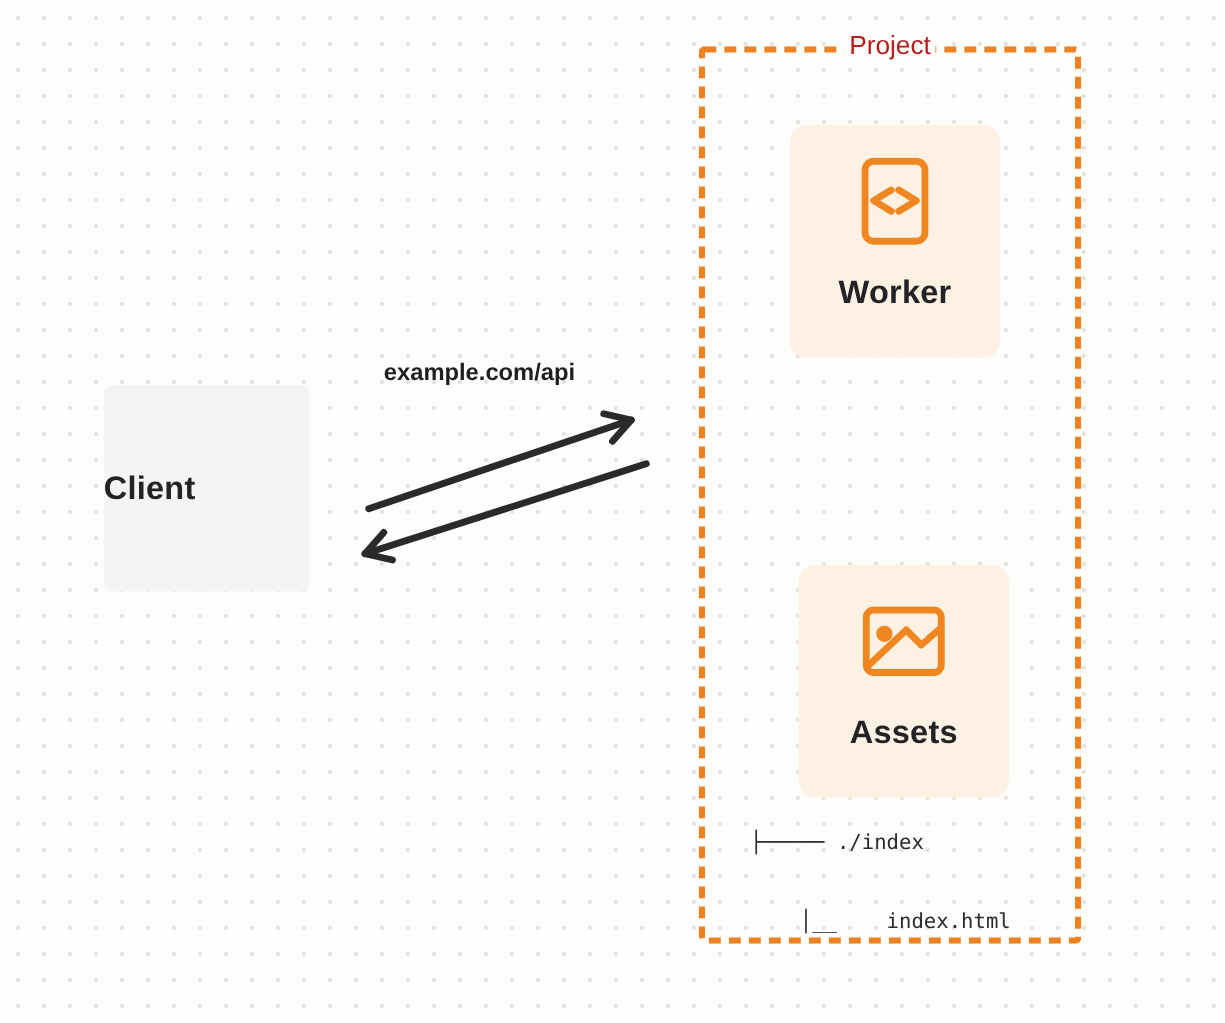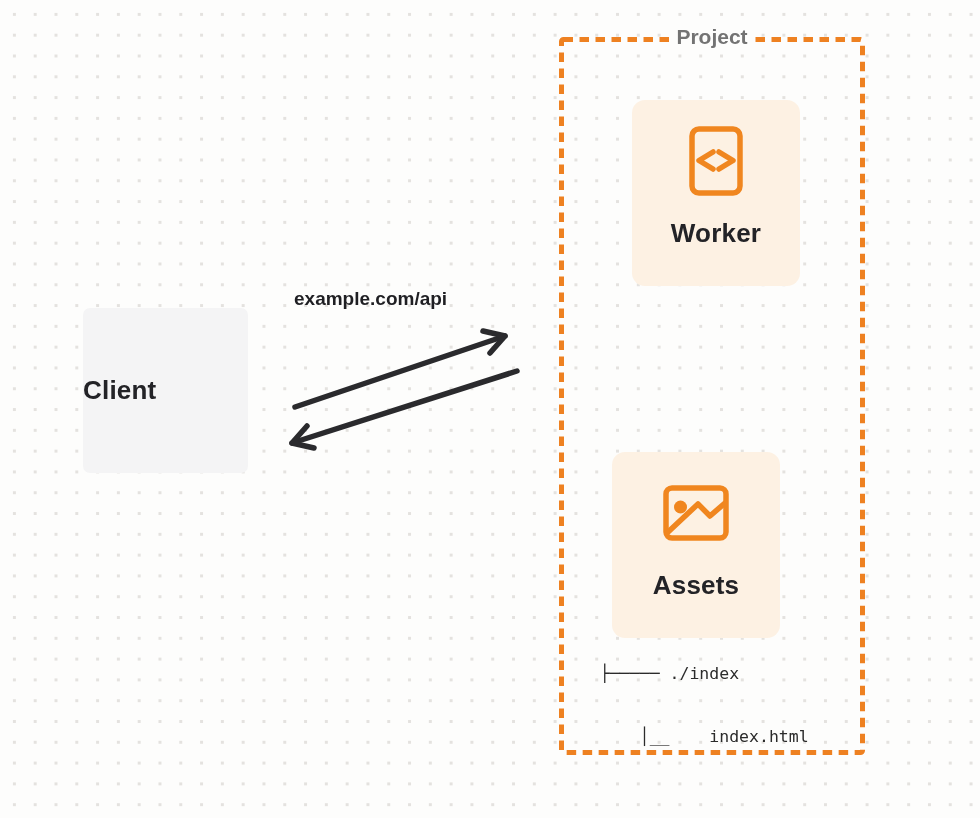--- a/index.html
+++ b/index.html
@@ -26,48 +26,48 @@
     width: 165px; height: 165px;
     background: #f4f4f5;
     border-radius: 7px;
     display: flex; align-items: center; justify-content: flex-start;
   }
   .node-label {
     font-size: 26px; font-weight: bold; color: #232327;
     letter-spacing: 0.2px;
   }
   .request-label {
-    position: absolute; left: 294px; top: 288px;
+    position: absolute; left: 307px; top: 288px;
     font-size: 19px; font-weight: bold; color: #1f1f23;
   }
   .project {
     position: absolute; left: 559px; top: 37px;
     width: 306px; height: 718px;
   }
   .project-border {
     position: absolute; left: 0; top: 0;
     width: 306px; height: 718px;
   }
   .project-title {
     position: absolute; top: -13px; left: 50%;
     transform: translateX(-50%);
     background: #fdfdfc;
     padding: 0 4px;
-    font-size: 21px; font-weight: bold; line-height: 25px;
-    color: #737373;
+    font-size: 21px; font-weight: normal; line-height: 25px;
+    color: #b91c1c;
     white-space: nowrap;
   }
   .card {
     position: absolute;
     width: 168px; height: 186px;
     background: #fdf1e3;
     border-radius: 13px;
   }
   .card-worker { left: 73px; top: 63px; }
-  .card-assets { left: 53px; top: 415px; }
+  .card-assets { left: 80px; top: 415px; }
   .card .icon {
     position: absolute; left: 50%; transform: translateX(-50%);
   }
   .card-worker .icon { top: 26px; }
   .card-assets .icon { top: 33px; }
   .card .card-label {
     position: absolute; top: 118px; left: 0;
     width: 100%; text-align: center;
   }
   .file-tree {

